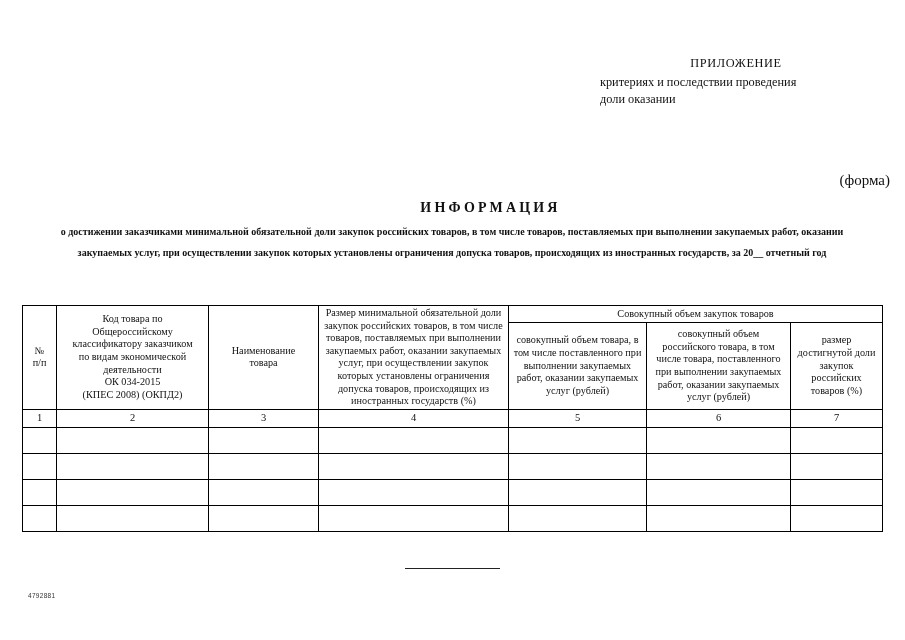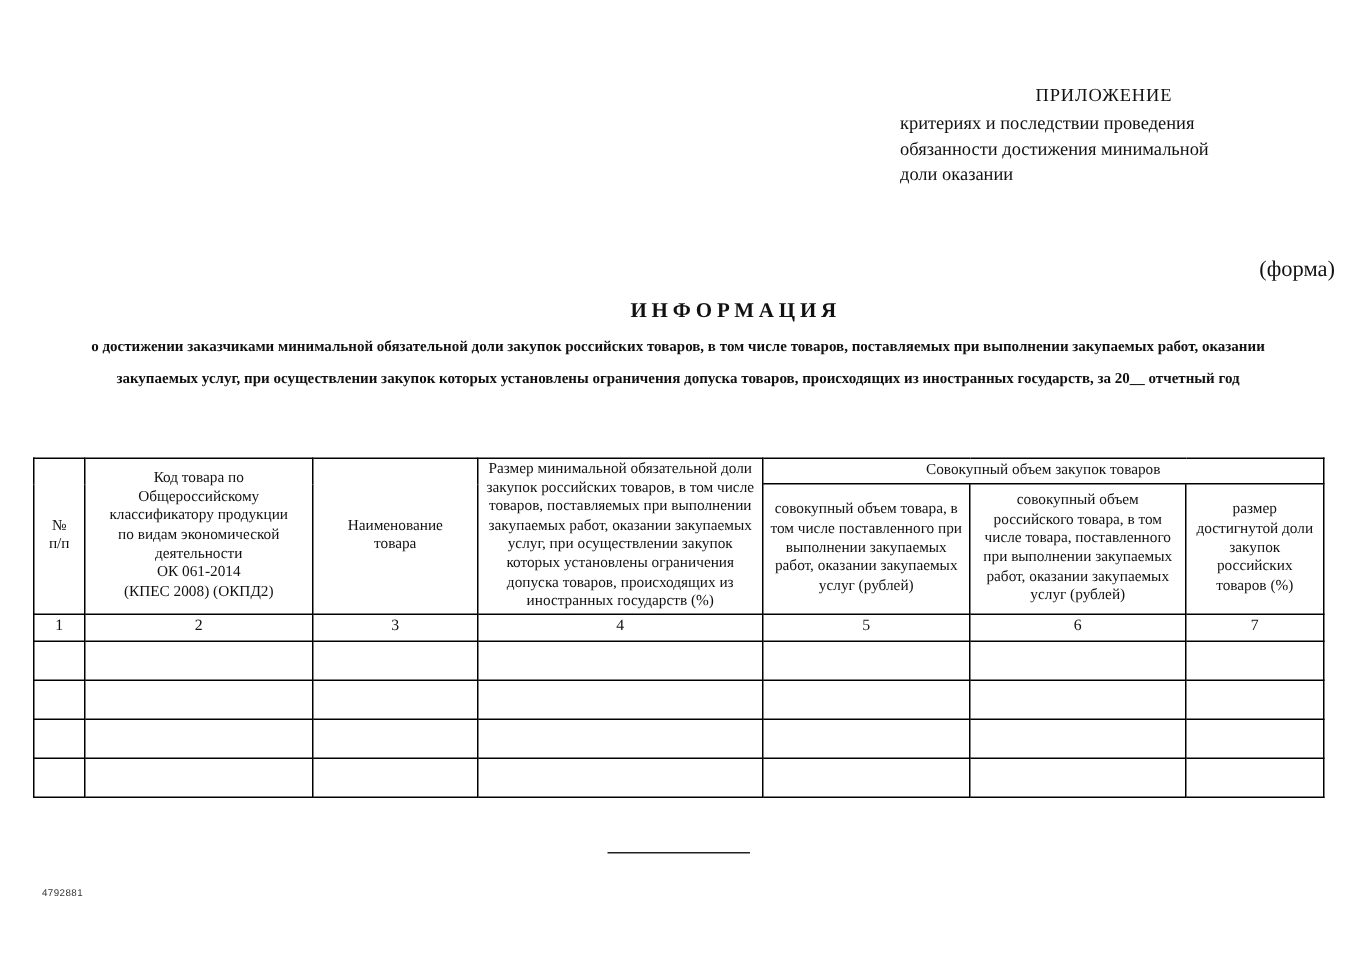--- a/index.html
+++ b/index.html
@@ -134,21 +134,20 @@
   }
 </style>
 </head>
 <body>
 
 <div class="page">
 
   <div class="header-block">
     <div class="header-title">ПРИЛОЖЕНИЕ</div>
     <div class="header-line">критериях и последствии проведения</div>
-    <div class="header-line">обязанности достижения минимальной</div>
     <div class="header-line">доли оказании</div>
   </div>
 
   <div class="form-word">(форма)</div>
 
   <div class="doc-title">ИНФОРМАЦИЯ</div>
   <div class="doc-subtitle">о достижении заказчиками минимальной обязательной доли закупок российских товаров, в том числе товаров, поставляемых при выполнении закупаемых работ, оказании закупаемых услуг, при осуществлении закупок которых установлены ограничения допуска товаров, происходящих из иностранных государств, за 20__ отчетный год</div>
 
   <table class="main">
     <colgroup>
@@ -162,24 +161,24 @@
     </colgroup>
     <thead>
       <tr>
         <td rowspan="2" class="hdr-small">
           <div>№</div>
           <div>п/п</div>
         </td>
         <td rowspan="2" class="hdr-small">
           <div>Код товара по</div>
           <div>Общероссийскому</div>
-          <div>классификатору продукции</div>
+          <div>классификатору заказчиком</div>
           <div>по видам экономической</div>
           <div>деятельности</div>
-          <div>ОК 061-2014</div>
+          <div>ОК 034-2015</div>
           <div>(КПЕС 2008) (ОКПД2)</div>
         </td>
         <td rowspan="2" class="hdr-small">
           <div>Наименование</div>
           <div>товара</div>
         </td>
         <td rowspan="2" class="hdr-small">Размер минимальной обязательной доли закупок российских товаров, в том числе товаров, поставляемых при выполнении закупаемых работ, оказании закупаемых услуг, при осуществлении закупок которых установлены ограничения допуска товаров, происходящих из иностранных государств (%)</td>
         <td colspan="3" class="hdr-small">Совокупный объем закупок товаров</td>
       </tr>
       <tr>

